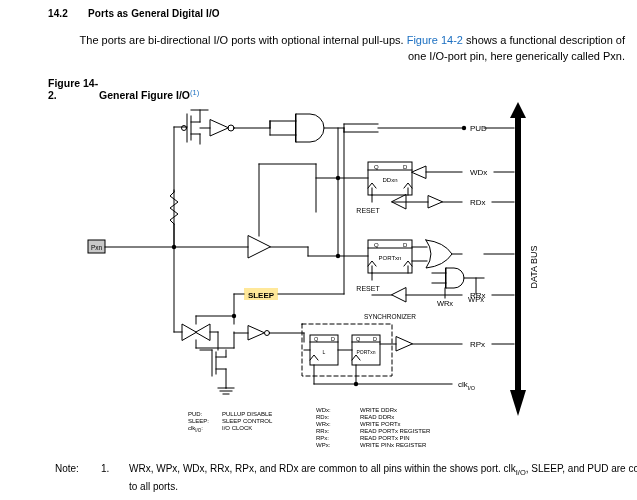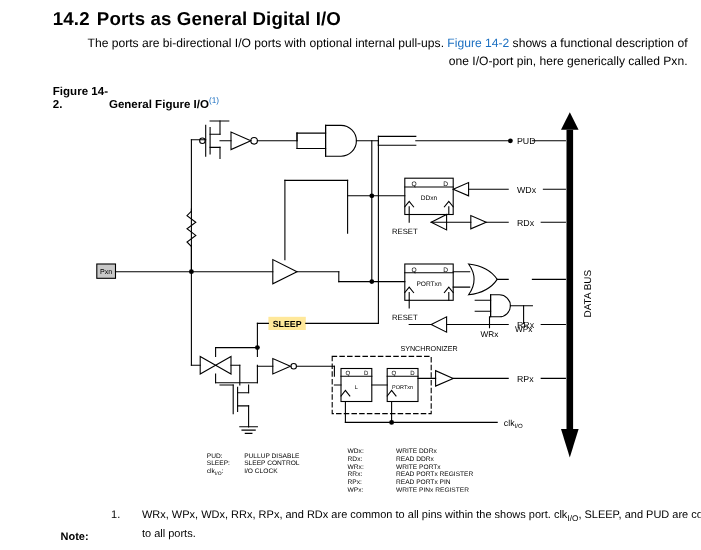--- a/index.html
+++ b/index.html
@@ -19,21 +19,21 @@
     position: absolute;
     left: 0; top: 0;
     width: 637px;
     height: 500px;
   }
   
   .sec-head {
     position: absolute;
     left: 48px;
     top: 8px;
-    font-size: 17px;
+    font-size: 10px;
     font-weight: bold;
     letter-spacing: 0.1px;
   }
   .sec-num {
     display: inline-block;
     width: 40px;
   }
   
   .para {
     position: absolute;
@@ -74,22 +74,21 @@
     position: absolute;
     left: 55px;
     top: 462px;
     width: 570px;
     font-size: 10px;
     line-height: 14px;
   }
   .note .nlabel {
     position: absolute;
     left: 0; top: 0;
-    font-weight: bold;
-    margin-top: 20px;
+    font-weight: normal;
   }
   .note .nnum {
     position: absolute;
     left: 46px; top: 0;
   }
   .note .ntext {
     position: absolute;
     left: 74px; top: 0;
     width: 540px;
   }

